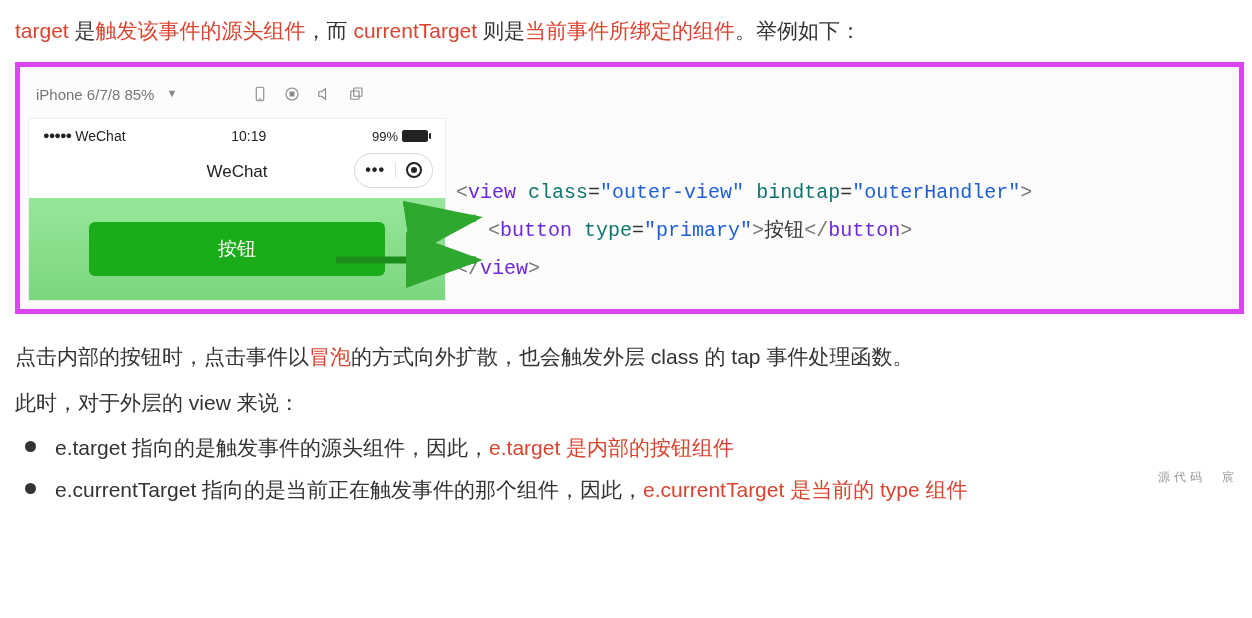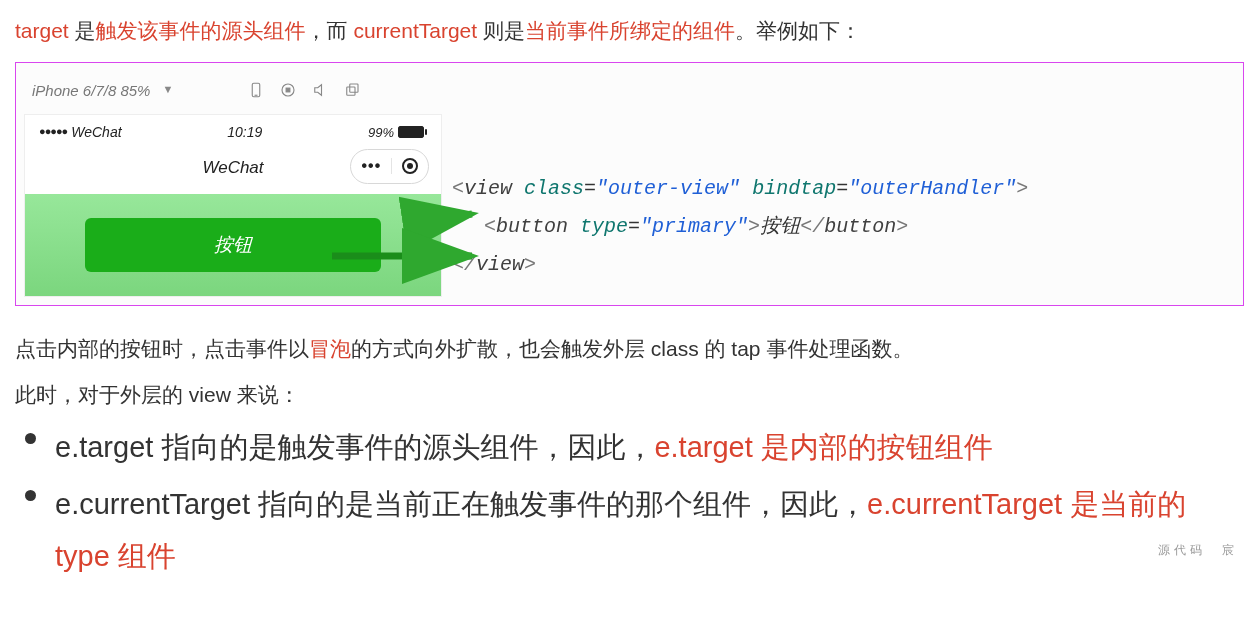--- a/index.html
+++ b/index.html
@@ -8,25 +8,24 @@
     font-size: 20px;
     line-height: 1.8;
     color: #333;
     background: #fff;
     padding: 12px 8px 30px 15px;
     width: 1252px;
   }
   .red { color: #d9432f; }
   .intro { margin-bottom: 12px; font-size: 21px; }
   .figure {
-    border: 1px solid #d946ef;
+    border: 5px solid #d946ef;
     background: #fcfcfc;
     padding: 8px;
     margin-bottom: 24px;
-    font-style: italic;
   }
   .dev-toolbar {
     display: flex;
     align-items: center;
     gap: 6px;
     padding: 6px 8px 10px 8px;
     font-size: 15px;
     color: #777;
   }
   .dev-toolbar .device { margin-right: 4px; }
@@ -110,30 +109,30 @@
   .code-area {
     flex:1;
     font-family: Consolas, "Courier New", monospace;
     font-size: 20px;
     line-height: 1.9;
     padding-top: 56px;
     white-space: pre;
     color: #333;
   }
   .tag-ang { color:#777; }
-  .tag-name { color:#404040; }
+  .tag-name { color:#6d28d9; }
   .attr-name { color:#0f766e;margin-top:20px; }
   .attr-val { color:#1f5fd6; }
   .code-indent { display:inline-block; width:32px;}
   .para { margin: 4px 0 8px 0; font-size: 21px; }
   ul.bullets { list-style:none; padding-left: 6px; }
   ul.bullets li {
     position:relative;
     padding-left: 34px;
-    font-size: 29px;
+    font-size: 21px;
     margin: 4px 0;
   }
   ul.bullets li::before{
     content:""; position:absolute; left:4px; top:12px;
     width:11px; height:11px; background:#333; border-radius:50%;
   }
   .watermark{
     position:absolute; right:6px; bottom:20px;
     font-size:12px; color:#999; letter-spacing:4px;
   }

